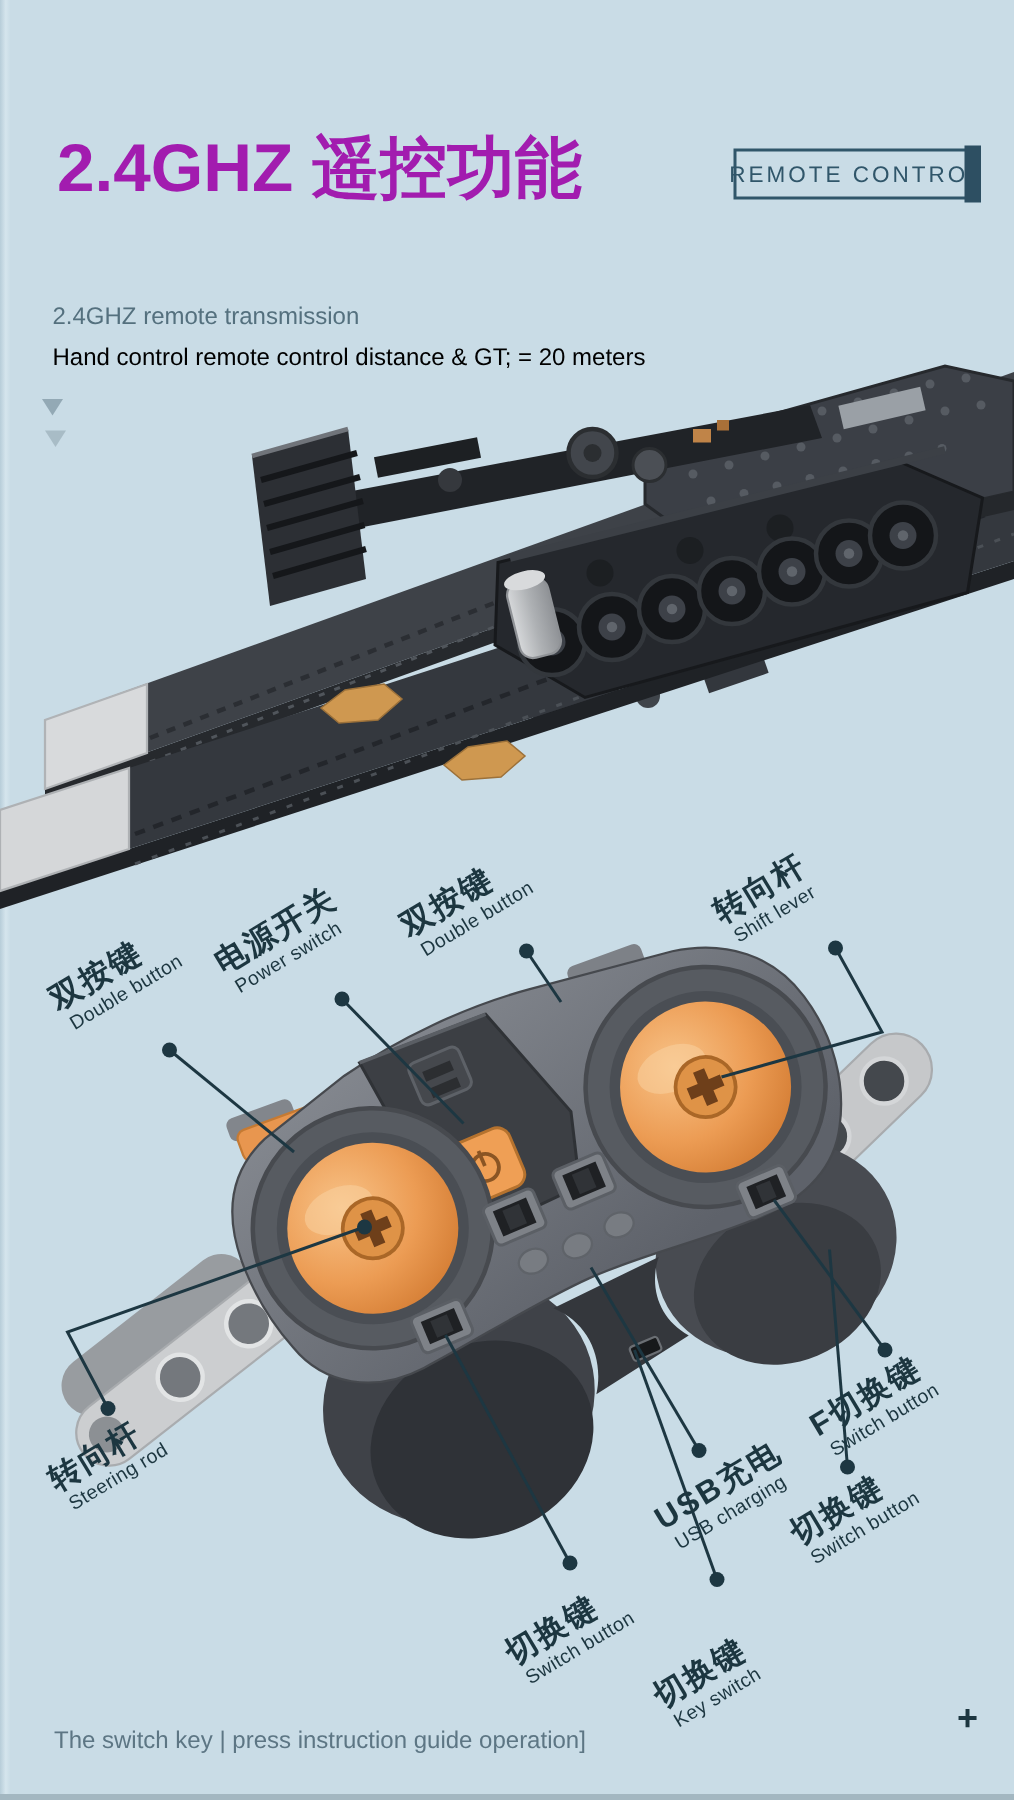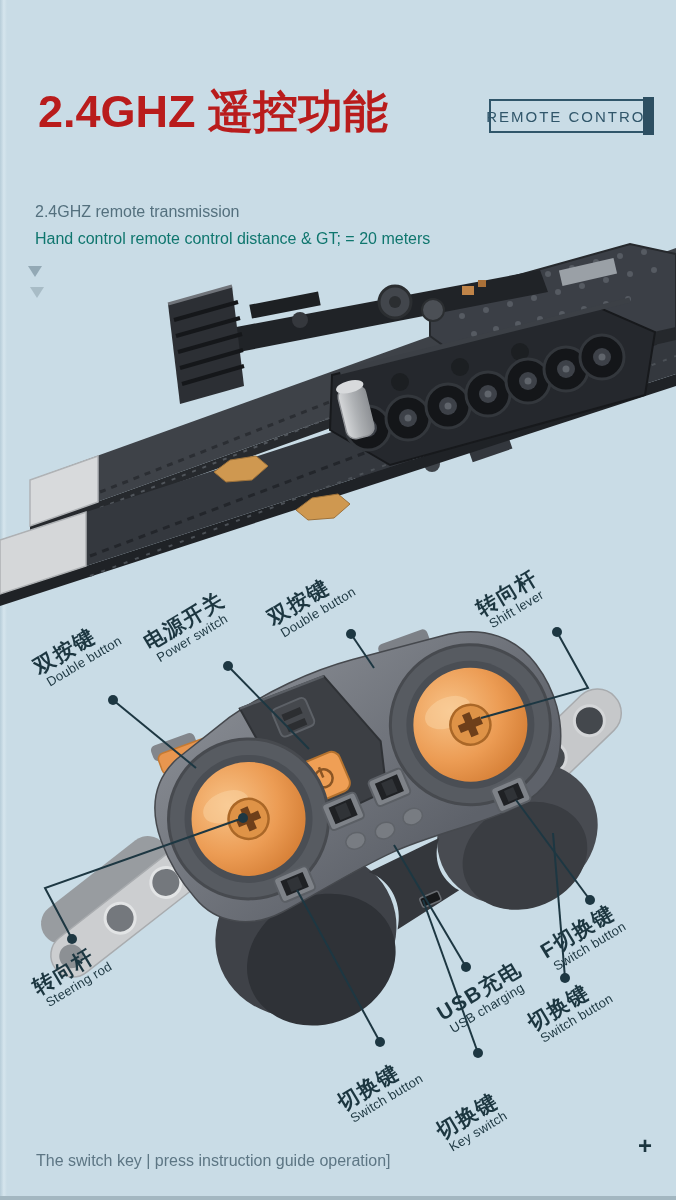--- a/index.html
+++ b/index.html
@@ -8,30 +8,30 @@
     background:#c9dce6;
     font-family:"Liberation Sans","DejaVu Sans",sans-serif;
     color:#315869;
   }
   .edge-strip{position:absolute;left:0;top:0;bottom:0;width:7px;
     background:linear-gradient(90deg,#b7cdd9,#d5e5ed 55%,rgba(213,229,237,0));}
   .bottom-strip{position:absolute;left:0;right:0;bottom:0;height:4px;background:#a3b7c1;}
 
   
   .title{position:absolute;left:38px;top:82px;font-size:45px;font-weight:800;
-    letter-spacing:0px;color:#b91c1c;white-space:nowrap;text-align:center;}
+    letter-spacing:0px;color:#a21caf;white-space:nowrap;text-align:center;}
   .badge{position:absolute;left:489px;top:99px;width:160px;height:30px;
     border:2px solid #30566a;display:flex;align-items:center;justify-content:center;}
   .badge .badge-text{font-size:15px;letter-spacing:2px;color:#30566a;font-weight:500;white-space:nowrap;}
   .badge .badge-bar{position:absolute;right:-3px;top:-4px;bottom:-4px;width:11px;background:#2d4f62;}
   .subtitle{position:absolute;left:38px;top:156px;font-size:31px;color:#3c6274;
     font-weight:500;white-space:nowrap;display:flex;align-items:center;}
   .subtitle .divider{display:inline-block;width:3px;height:31px;background:#3c6274;margin:0 15px;}
   .desc1{position:absolute;left:35px;top:203px;font-size:16px;color:#54707e;}
-  .desc2{position:absolute;left:35px;top:230px;font-size:16px;color:#0f766e;}
+  .desc2{position:absolute;left:35px;top:230px;font-size:16px;color:#000000;}
   .tri{position:absolute;width:0;height:0;border-left:7px solid transparent;border-right:7px solid transparent;}
   .tri1{left:28px;top:266px;border-top:11px solid #93a9b5;}
   .tri2{left:30px;top:287px;border-top:11px solid #a8bcc6;}
 
   
   .art{position:absolute;left:0;top:0;width:676px;height:1200px;}
 
   
   .callout{position:absolute;transform:rotate(-31deg);color:#1c3640;line-height:1.08;white-space:nowrap;}
   .callout .zh{font-size:21px;font-weight:700;letter-spacing:1.5px;display:block;}

